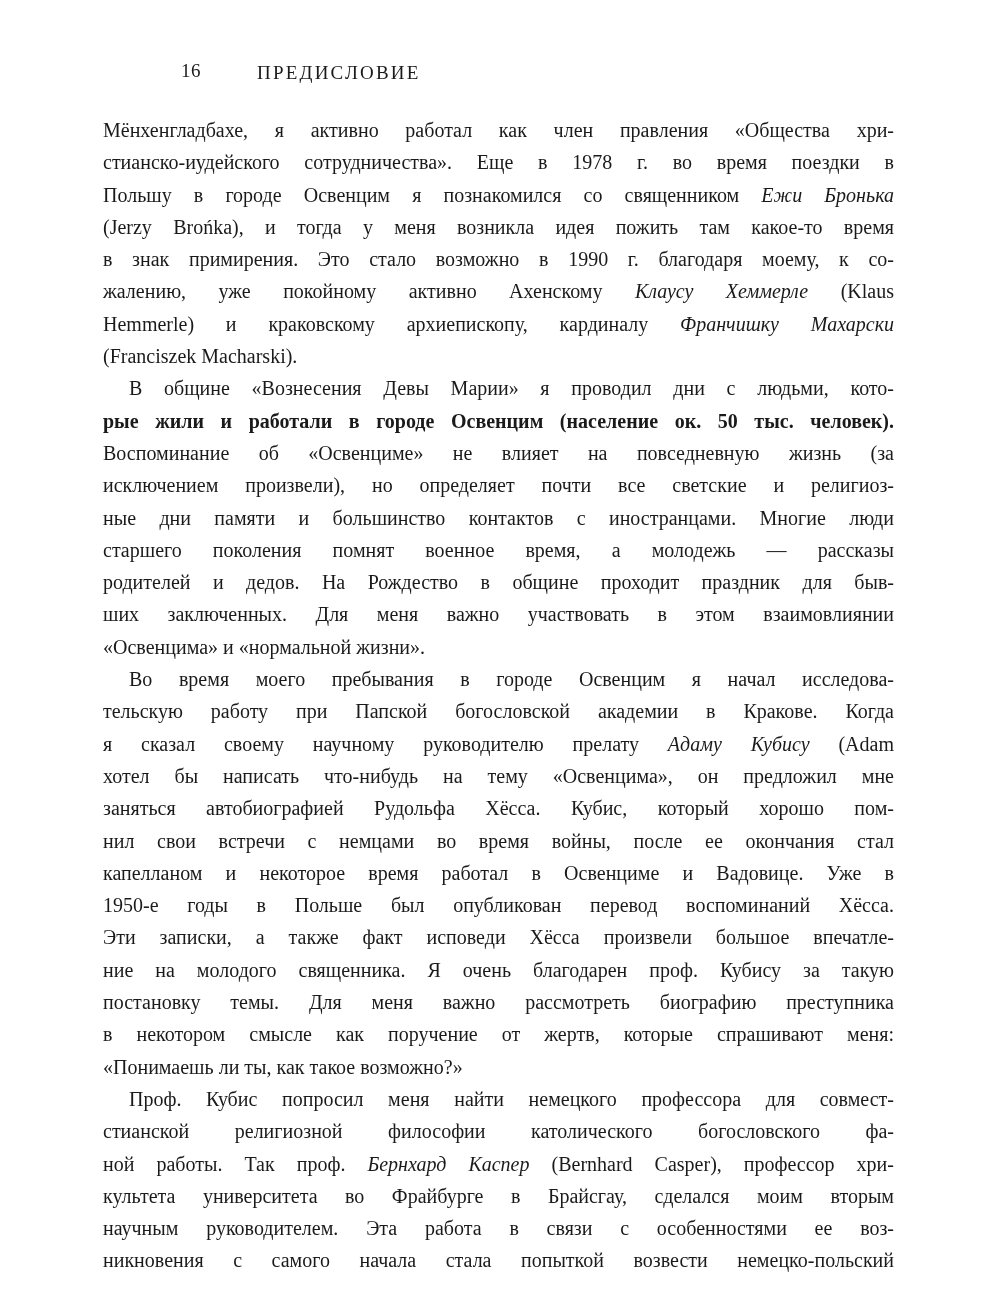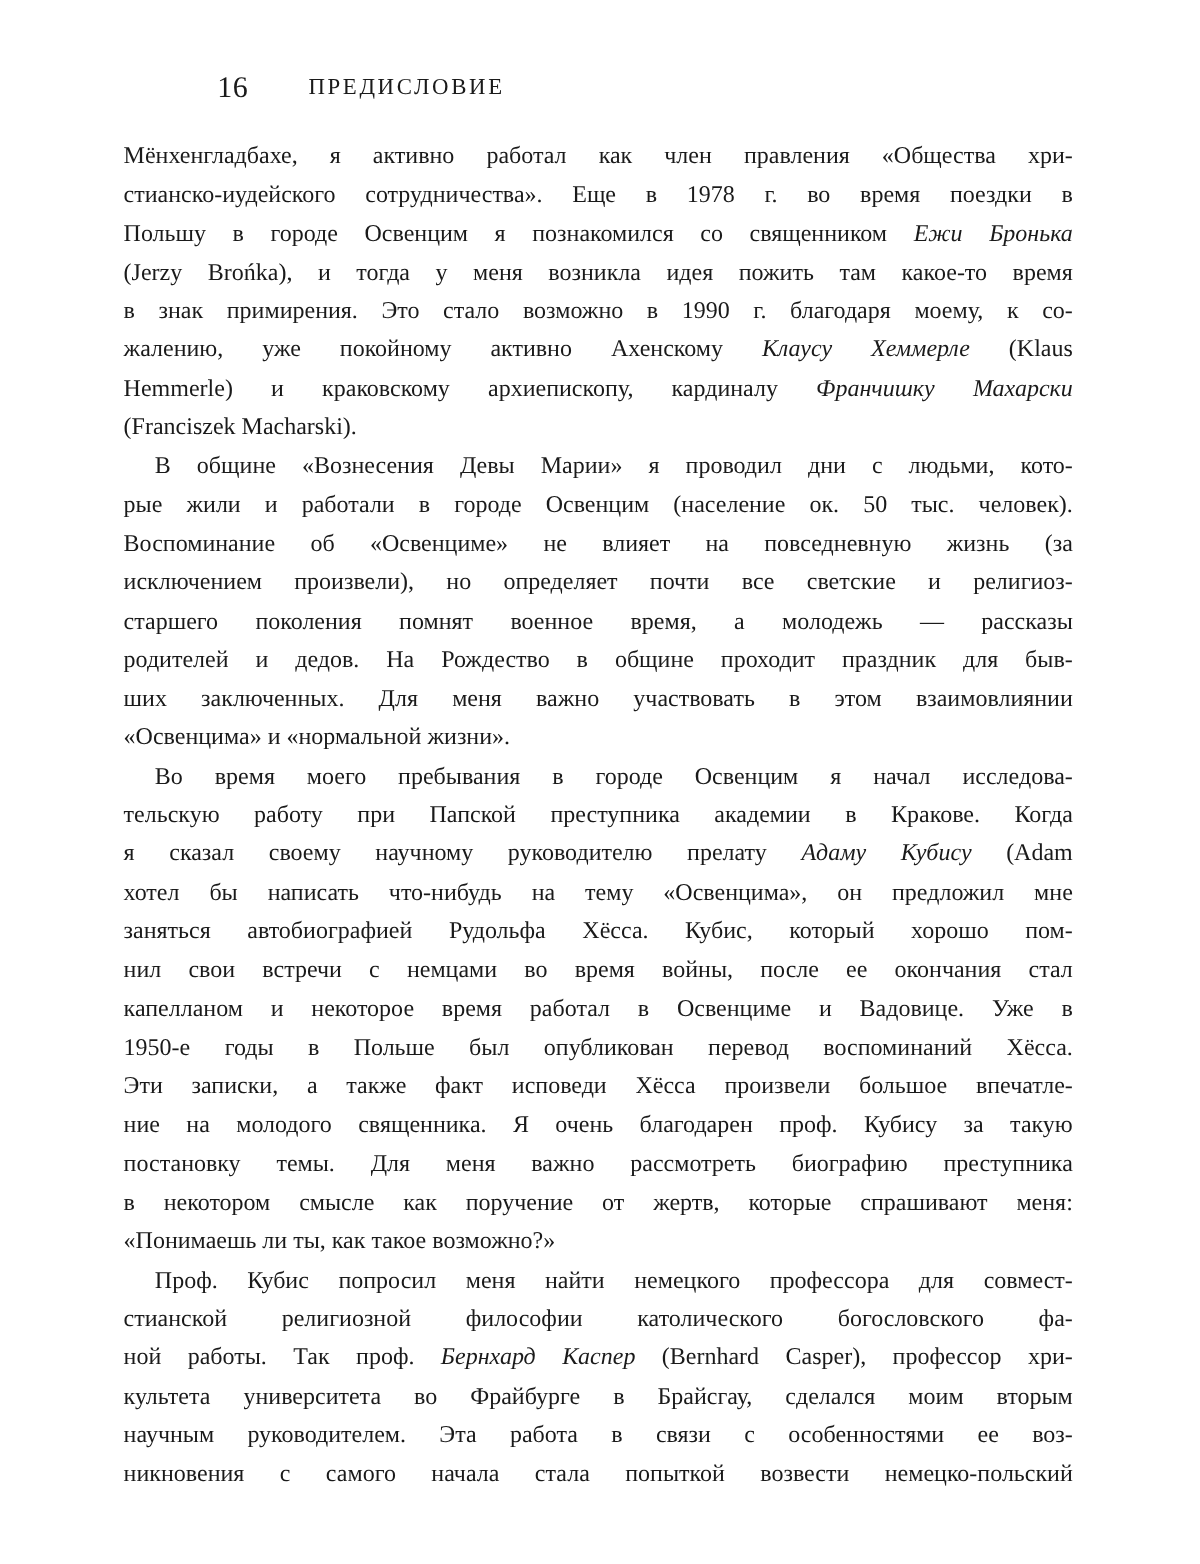--- a/index.html
+++ b/index.html
@@ -1,19 +1,19 @@
 <!DOCTYPE html>
 <html><head>
 <meta charset="utf-8">
 <style>
   html, body { margin:0; padding:0; background:#ffffff; }
   body { width:1000px; height:1303px; position:relative; overflow:hidden;
          font-family:"Liberation Serif", "DejaVu Serif", serif; color:#1a1a1a; }
   .header { position:absolute; top:60px; left:0; width:1000px; height:26px; }
-  .page-num { position:absolute; left:181px; top:0; font-size:25px; letter-spacing:0.5px; }
+  .page-num { position:absolute; left:181px; top:0; font-size:19px; letter-spacing:0.5px; }
   .running-title { position:absolute; left:257px; top:2px; font-size:19px; letter-spacing:2.2px; }
   .body-text { position:absolute; left:103px; top:114px; width:791px; }
   .line { display:block; height:32.3px; line-height:32.3px; font-size:20px;
           white-space:nowrap; text-align:justify; text-align-last:justify;
           transform-origin:left center; }
   .line.last { text-align-last:left; }
   .line.indent { padding-left:26px; }
   .line span.i { font-style:italic; }
 </style>
 </head>
@@ -30,31 +30,32 @@
       <span class="line" style="display: block; width: 791px; box-sizing: border-box;"><span>стианско-иудейского сотрудничества». Еще в 1978 г. во время поездки в</span></span>
       <span class="line" style="display: block; width: 791px; box-sizing: border-box;"><span>Польшу в городе Освенцим я познакомился со священником </span><span class="i">Ежи Бронька</span></span>
       <span class="line" style="display: block; width: 791px; box-sizing: border-box;"><span>(Jerzy Brońka), и тогда у меня возникла идея пожить там какое-то время</span></span>
       <span class="line" style="display: block; width: 791px; box-sizing: border-box;"><span>в знак примирения. Это стало возможно в 1990 г. благодаря моему, к со-</span></span>
       <span class="line" style="display: block; width: 791px; box-sizing: border-box;"><span>жалению, уже покойному активно Ахенскому </span><span class="i">Клаусу Хеммерле</span><span> (Klaus</span></span>
       <span class="line" style="display: block; width: 791px; box-sizing: border-box;"><span>Hemmerle) и краковскому архиепископу, кардиналу </span><span class="i">Франчишку Махарски</span></span>
       <span class="line last" style="display: block; width: 218.672px; box-sizing: border-box;"><span>(Franciszek Macharski).</span></span>
     </div>
     <div>
       <span class="line indent" style="display: block; width: 791px; box-sizing: border-box;"><span>В общине «Вознесения Девы Марии» я проводил дни с людьми, кото-</span></span>
-      <span class="line" style="display: block; width: 791px; box-sizing: border-box;"><span>рые жили и работали в городе Освенцим (население ок. 50 тыс. человек).</span></span>
+      <span class="line" style="display: block; width: 791px; box-sizing: border-box; font-weight: bold;"><span>рые жили и работали в городе Освенцим (население ок. 50 тыс. человек).</span></span>
       <span class="line" style="display: block; width: 791px; box-sizing: border-box;"><span>Воспоминание об «Освенциме» не влияет на повседневную жизнь (за</span></span>
       <span class="line" style="display: block; width: 791px; box-sizing: border-box;"><span>исключением произвели), но определяет почти все светские и религиоз-</span></span>
+      <span class="line" style="display: block; width: 791px; box-sizing: border-box;"><span>ные дни памяти и большинство контактов с иностранцами. Многие люди</span></span>
       <span class="line" style="display: block; width: 791px; box-sizing: border-box;"><span>старшего поколения помнят военное время, а молодежь — рассказы</span></span>
       <span class="line" style="display: block; width: 791px; box-sizing: border-box;"><span>родителей и дедов. На Рождество в общине проходит праздник для быв-</span></span>
       <span class="line" style="display: block; width: 791px; box-sizing: border-box;"><span>ших заключенных. Для меня важно участвовать в этом взаимовлиянии</span></span>
       <span class="line last" style="display: block; width: 362.297px; box-sizing: border-box;"><span>«Освенцима» и «нормальной жизни».</span></span>
     </div>
     <div>
       <span class="line indent" style="display: block; width: 791px; box-sizing: border-box;"><span>Во время моего пребывания в городе Освенцим я начал исследова-</span></span>
-      <span class="line" style="display: block; width: 791px; box-sizing: border-box;"><span>тельскую работу при Папской преступника академии в Кракове. Когда</span></span>
+      <span class="line" style="display: block; width: 791px; box-sizing: border-box;"><span>тельскую работу при Папской богословской академии в Кракове. Когда</span></span>
       <span class="line" style="display: block; width: 791px; box-sizing: border-box;"><span>я сказал своему научному руководителю прелату </span><span class="i">Адаму Кубису</span><span> (Adam</span></span>
       <span class="line" style="display: block; width: 791px; box-sizing: border-box;"><span>хотел бы написать что-нибудь на тему «Освенцима», он предложил мне</span></span>
       <span class="line" style="display: block; width: 791px; box-sizing: border-box;"><span>заняться автобиографией Рудольфа Хёсса. Кубис, который хорошо пом-</span></span>
       <span class="line" style="display: block; width: 791px; box-sizing: border-box;"><span>нил свои встречи с немцами во время войны, после ее окончания стал</span></span>
       <span class="line" style="display: block; width: 791px; box-sizing: border-box;"><span>капелланом и некоторое время работал в Освенциме и Вадовице. Уже в</span></span>
       <span class="line" style="display: block; width: 791px; box-sizing: border-box;"><span>1950-е годы в Польше был опубликован перевод воспоминаний Хёсса.</span></span>
       <span class="line" style="display: block; width: 791px; box-sizing: border-box;"><span>Эти записки, а также факт исповеди Хёсса произвели большое впечатле-</span></span>
       <span class="line" style="display: block; width: 791px; box-sizing: border-box;"><span>ние на молодого священника. Я очень благодарен проф. Кубису за такую</span></span>
       <span class="line" style="display: block; width: 791px; box-sizing: border-box;"><span>постановку темы. Для меня важно рассмотреть биографию преступника</span></span>
       <span class="line" style="display: block; width: 791px; box-sizing: border-box;"><span>в некотором смысле как поручение от жертв, которые спрашивают меня:</span></span>

